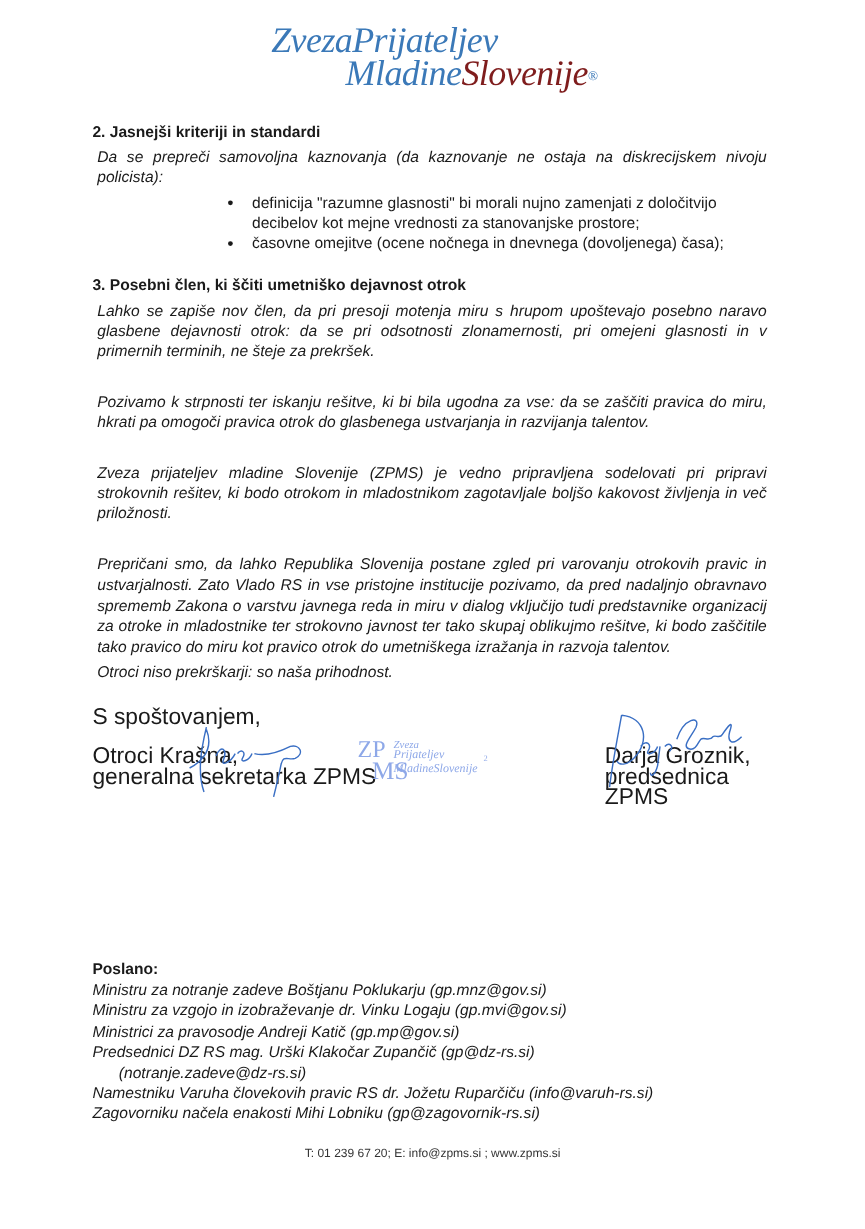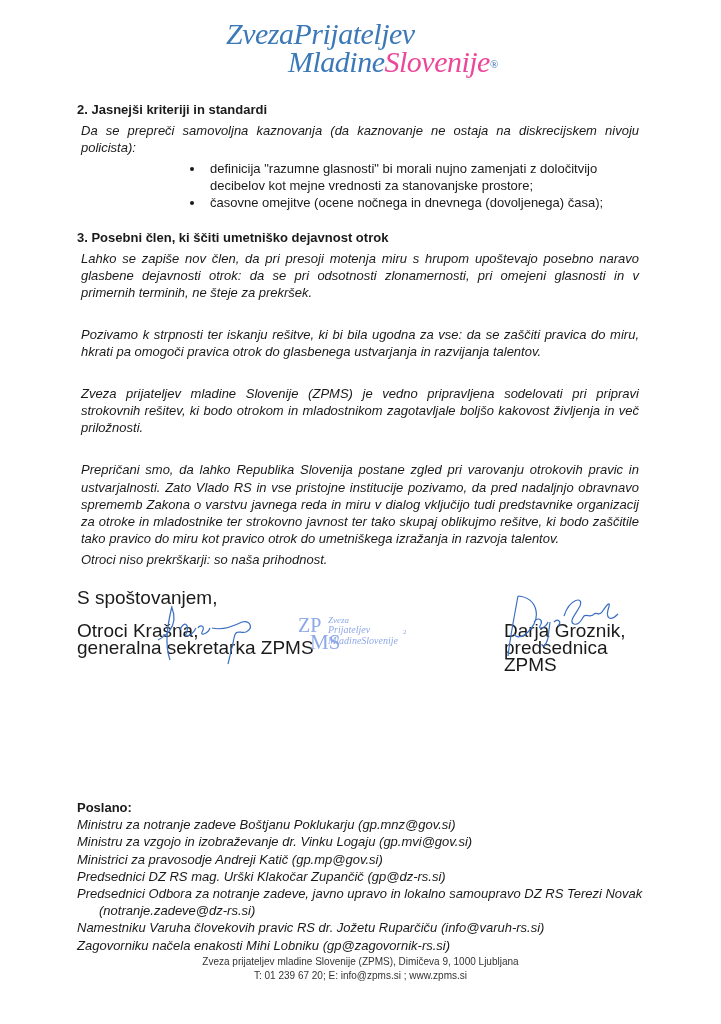--- a/index.html
+++ b/index.html
@@ -2,21 +2,21 @@
 <html><head>
 <meta charset="utf-8">
 <style>
   html,body{margin:0;padding:0;background:#fff;}
   body{width:721px;height:1024px;position:relative;overflow:hidden;font-family:"Liberation Sans",sans-serif;color:#1a1a1a;}
   .page{position:absolute;left:0;top:0;width:645px;height:1024px;}
   .logo{position:absolute;left:226px;top:18px;width:300px;height:66px;font-family:"Liberation Serif",serif;font-style:italic;color:#3b79b8;}
   .logo .l1{position:absolute;left:0;top:0;font-size:30px;line-height:32px;white-space:nowrap;letter-spacing:-0.5px;}
   .logo .l2{position:absolute;left:62px;top:28px;font-size:30px;line-height:32px;white-space:nowrap;letter-spacing:-0.5px;}
   .logo .reg{font-size:11px;vertical-align:top;font-style:normal;position:relative;top:2px;}
-  .logo .light{color:#ec4899;}
+  .logo .light{color:#7f1d1d;}
   .body{position:absolute;left:77px;top:101px;width:566px;font-size:13px;line-height:17.1px;}
   .h{font-weight:bold;}
   .p{margin:4px;text-align:justify;font-style:italic;}
   ul.b{margin:0;padding:0 0 0 111px;list-style:none;}
   ul.b li{position:relative;padding-left:22px;}
   ul.b li:before{content:"";position:absolute;left:2px;top:7px;width:4px;height:4px;border-radius:50%;background:#1a1a1a;}
   .gap{height:17px;}
   .sig{position:absolute;left:77px;top:589px;width:566px;height:80px;font-size:19px;line-height:17px;}
   .sig .greet{position:absolute;left:0;top:0;}
   .sig .left{position:absolute;left:0;top:33px;}
@@ -91,24 +91,22 @@
   <svg class="sigsvg" style="left:498px;top:588px;" width="130" height="72" viewBox="0 0 130 72">
     <path d="M20 8 C16 30,12 50,10 68 M20 8 C40 10,44 30,30 44 C24 50,18 50,16 46 M36 34 C40 28,46 32,42 38 C40 42,48 40,50 34 M52 34 L50 50 C48 58,44 60,44 56 M56 34 C60 30,64 34,60 38 M66 28 C72 10,86 8,82 18 C78 26,70 34,76 36 C82 38,84 30,86 28 C88 26,94 30,96 26 C98 24,102 28,104 24 C108 18,114 10,110 22 C108 30,112 34,120 26" fill="none" stroke="#3a6fc4" stroke-width="1.2"></path>
   </svg>
 
   <div class="recip">
     <div class="h">Poslano:</div>
     <div class="it">Ministru za notranje zadeve Boštjanu Poklukarju (gp.mnz@gov.si)</div>
     <div class="it">Ministru za vzgojo in izobraževanje dr. Vinku Logaju (gp.mvi@gov.si)</div>
     <div class="it">Ministrici za pravosodje Andreji Katič (gp.mp@gov.si)</div>
     <div class="it">Predsednici DZ RS mag. Urški Klakočar Zupančič (gp@dz-rs.si)</div>
-    <div class="it">Predsednici Odbora za notranje zadeve, javno upravo in lokalno samoupravo DZ RS Terezi Novak</div>
     <div class="it ind">(notranje.zadeve@dz-rs.si)</div>
     <div class="it">Namestniku Varuha človekovih pravic RS dr. Jožetu Ruparčiču (info@varuh-rs.si)</div>
     <div class="it">Zagovorniku načela enakosti Mihi Lobniku (gp@zagovornik-rs.si)</div>
   </div>
 
   <div class="footer">
-    <div>Zveza prijateljev mladine Slovenije (ZPMS), Dimičeva 9, 1000 Ljubljana</div>
     <div>T: 01 239 67 20; E: info@zpms.si ; www.zpms.si</div>
   </div>
 
 </div>
 
 </body></html>

